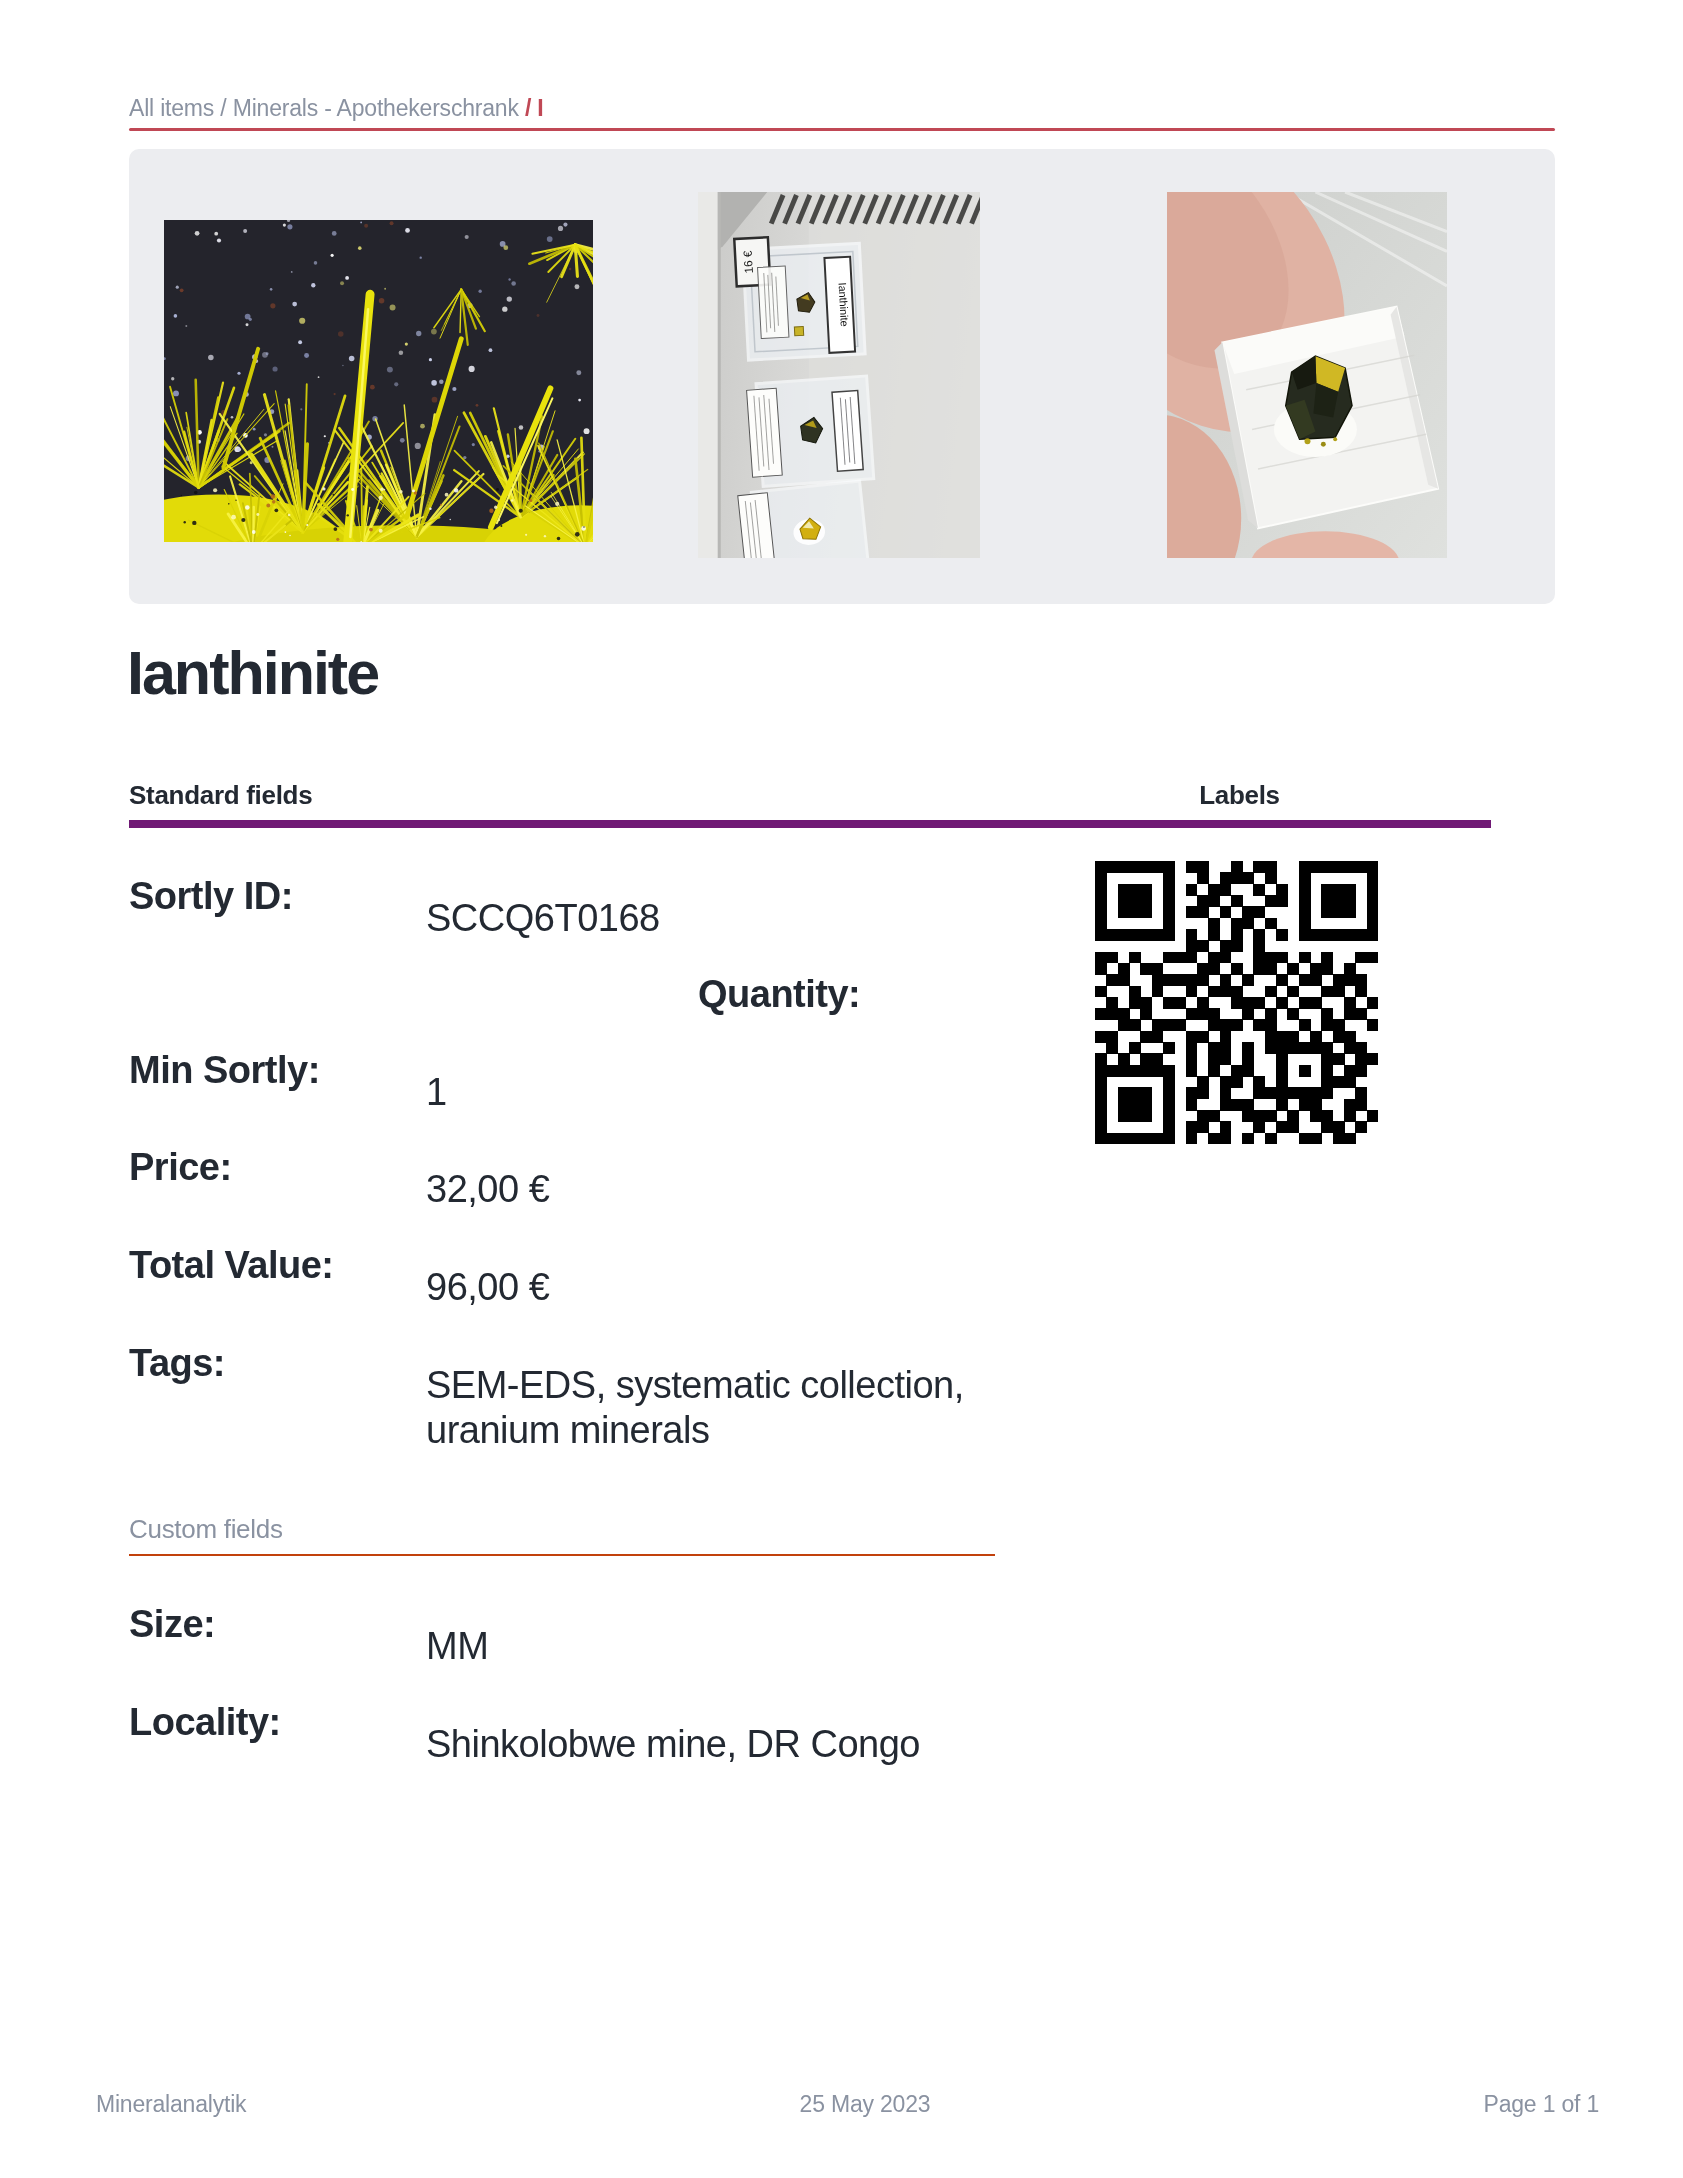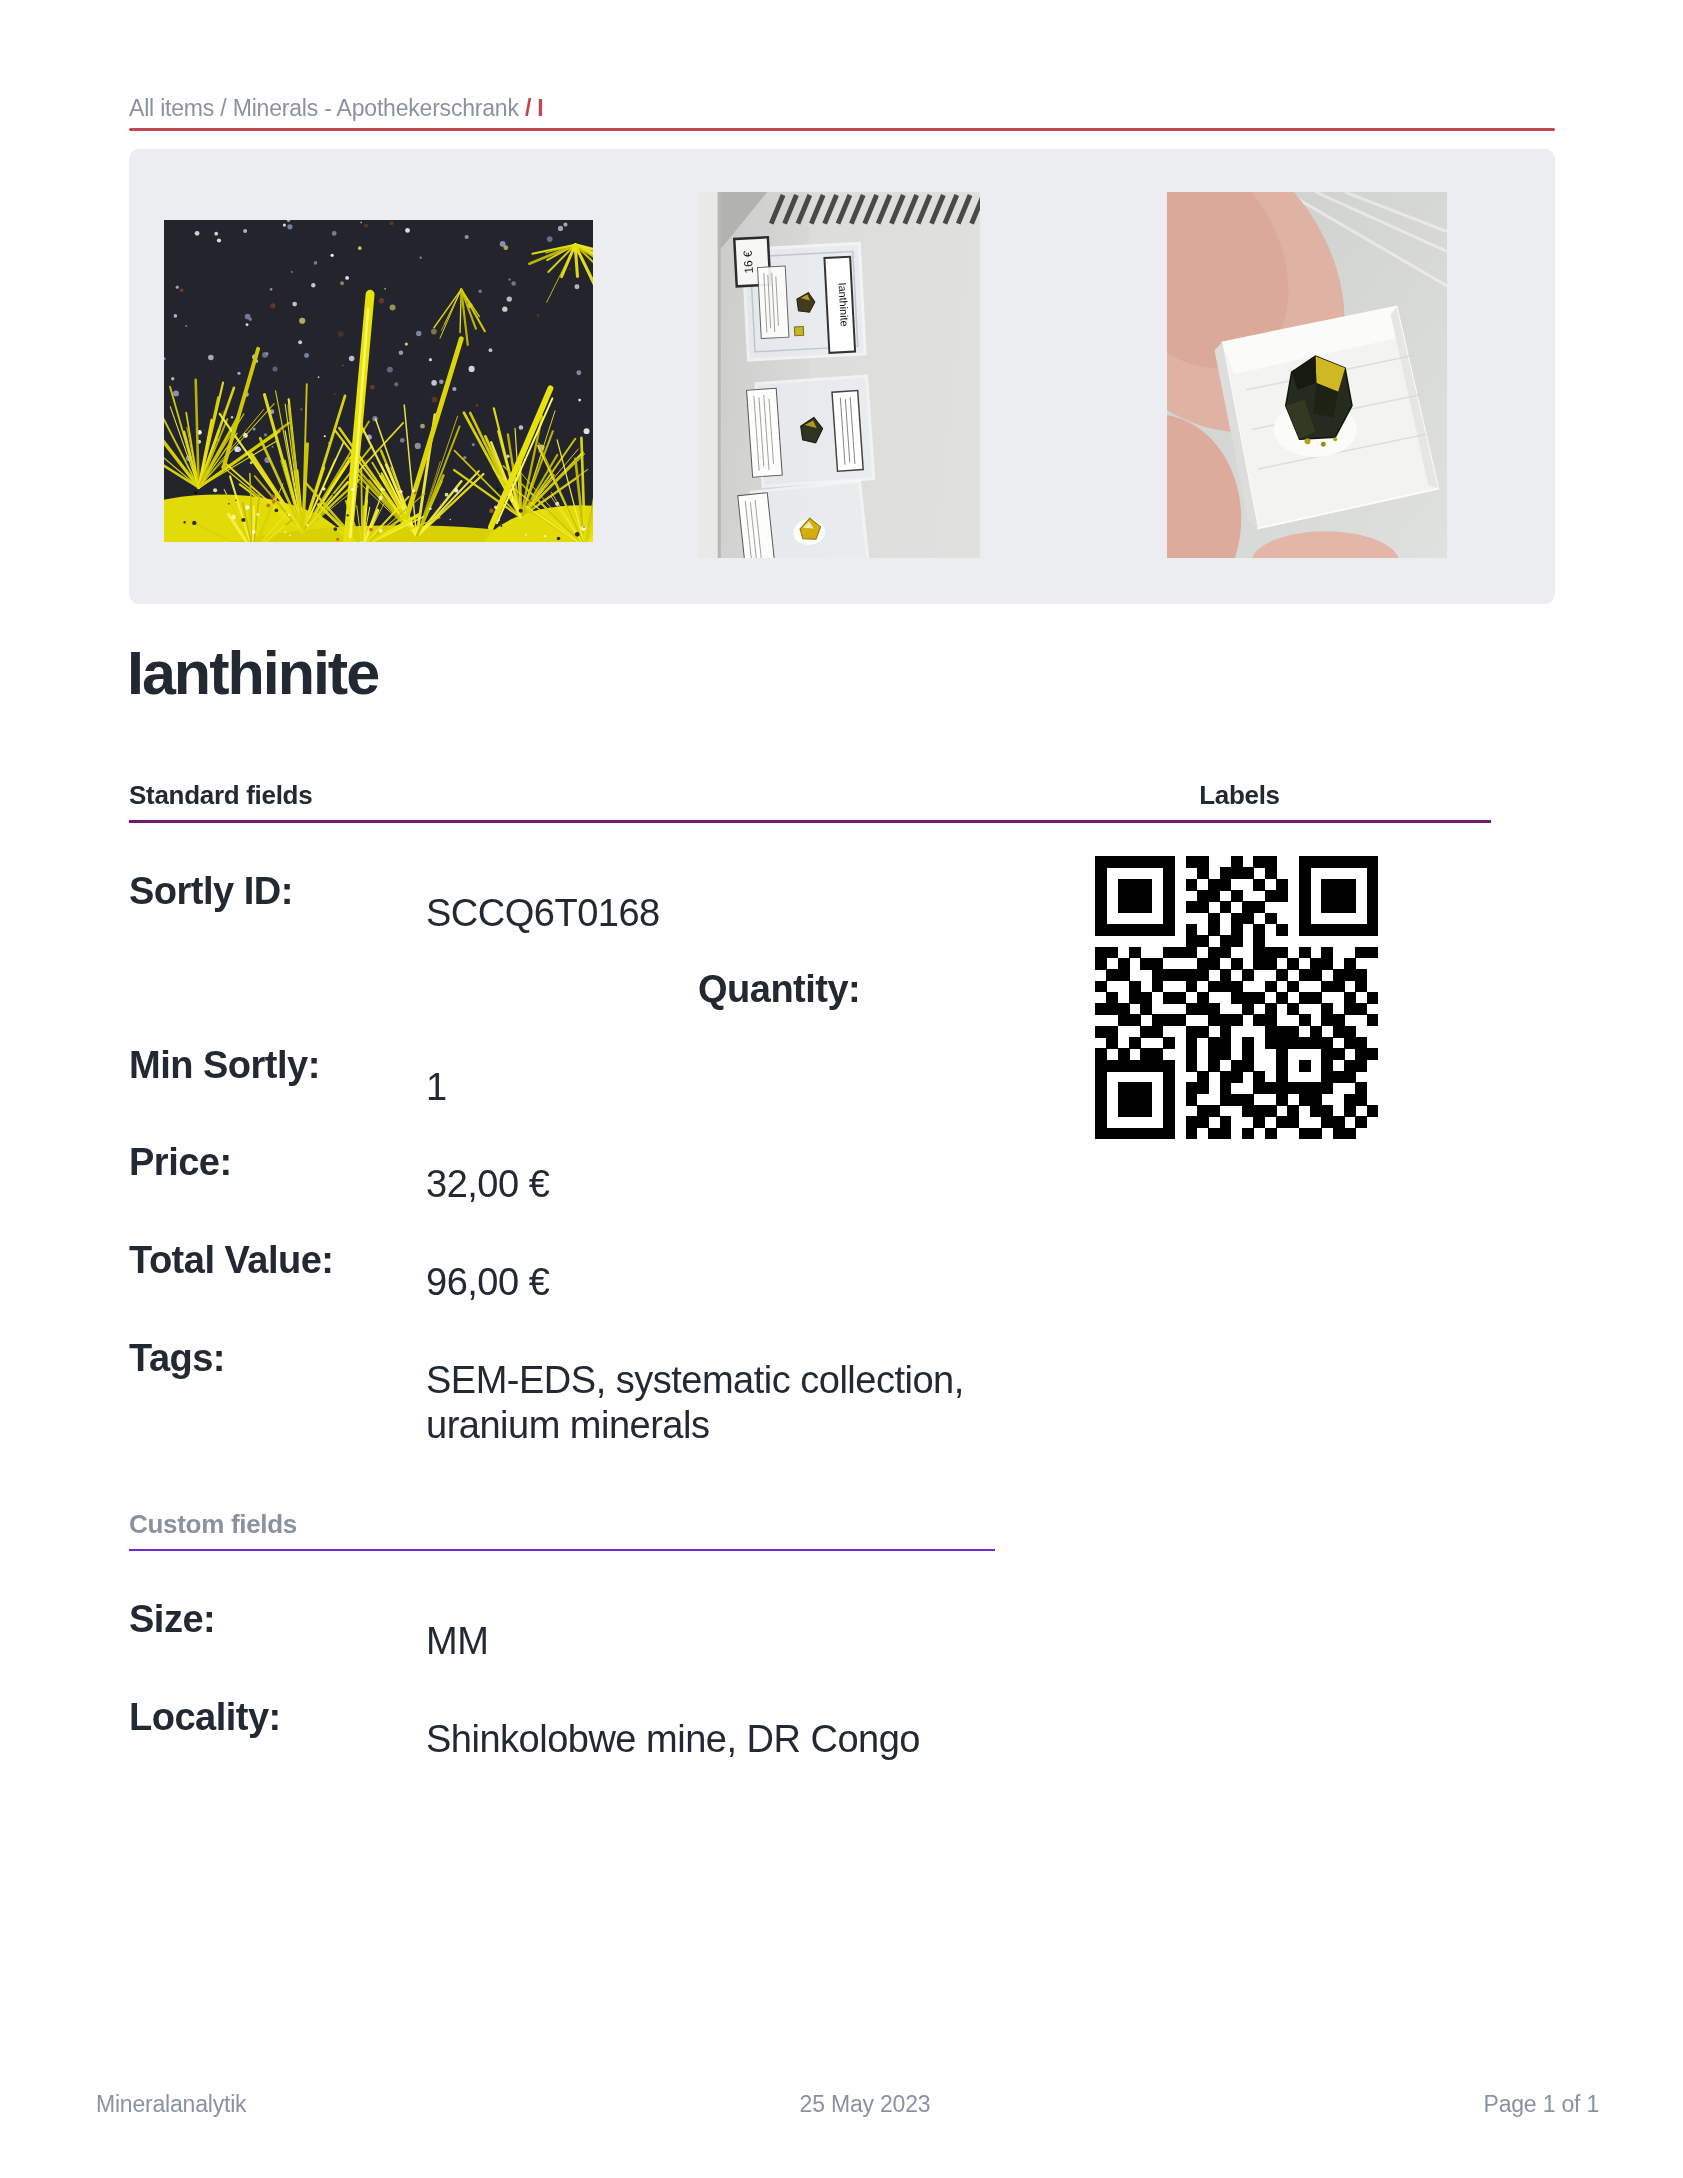--- a/index.html
+++ b/index.html
@@ -33,22 +33,22 @@
     position:absolute; left:127px; top:638px; font-size:61px; font-weight:700;
     letter-spacing:-2px; color:#232932;
   }
   
   .col-left  { position:absolute; left:129px; top:780px; width:866px; }
   .col-right { position:absolute; left:988px; top:780px; width:503px;text-align:center; }
   .section-head {
     font-size:26px; font-weight:600; letter-spacing:-0.3px;
     padding-bottom:9px;
   }
-  .section-head.dark { color:#232932; border-bottom:3px solid #701a75; }
-  .section-head.gray { color:#8a92a1; font-weight:700; border-bottom:2px solid #6d28d9; }
+  .section-head.dark { color:#232932; border-bottom:8px solid #701a75; }
+  .section-head.gray { color:#8a92a1; font-weight:400; border-bottom:2px solid #c2410c; }
   .fields { margin-top:46px; }
   .field-row { display:flex; align-items:flex-start; margin-bottom:31px; font-size:38px; letter-spacing:-0.5px; line-height:1.18;justify-content:flex-end; }
   .field-label { flex:0 0 297px; font-weight:700; color:#232932; }
   .field-value { flex:1 1 auto; max-width:569px; color:#232932;margin-top:22px; }
   .custom-head { margin-top:61px; }
   
   #qr { margin:33px 0 0 107px; display:block; }
   
   .footer {
     position:absolute; left:96px; right:84px; top:2091px;

